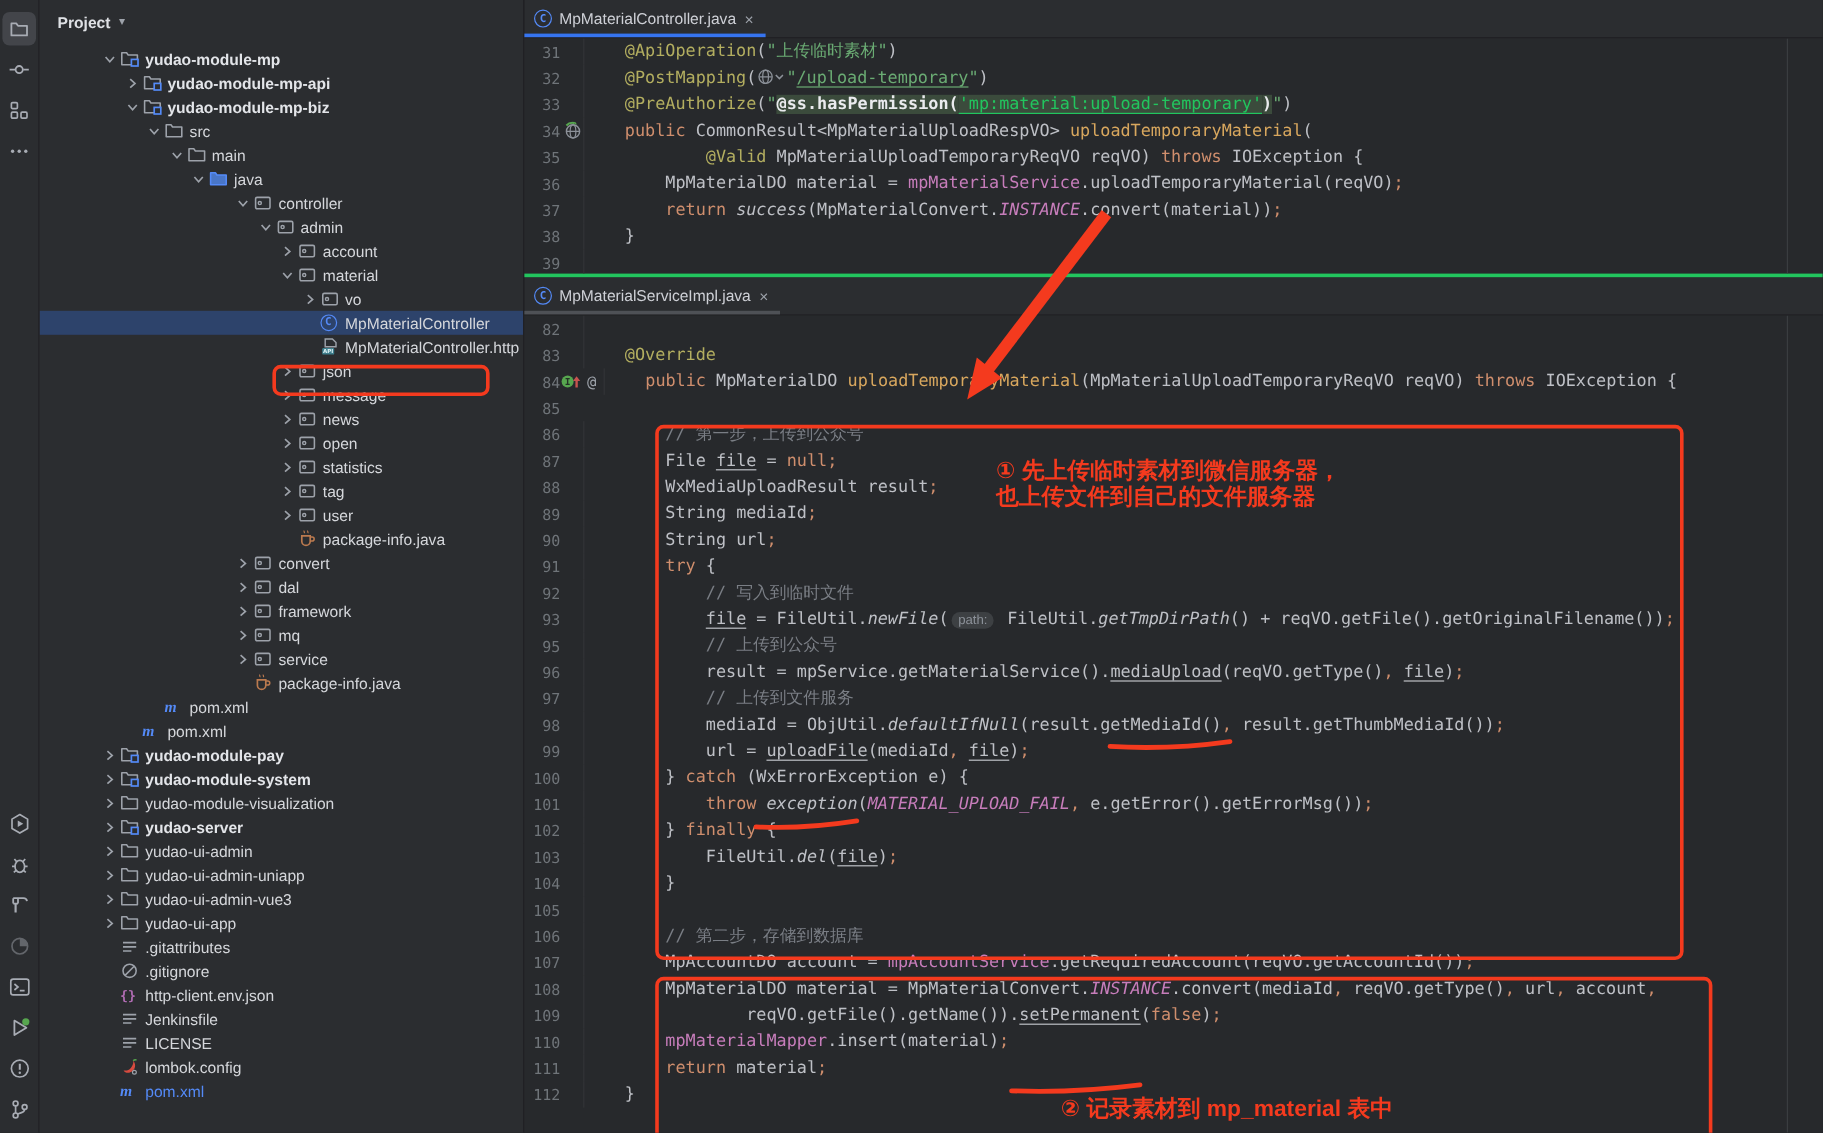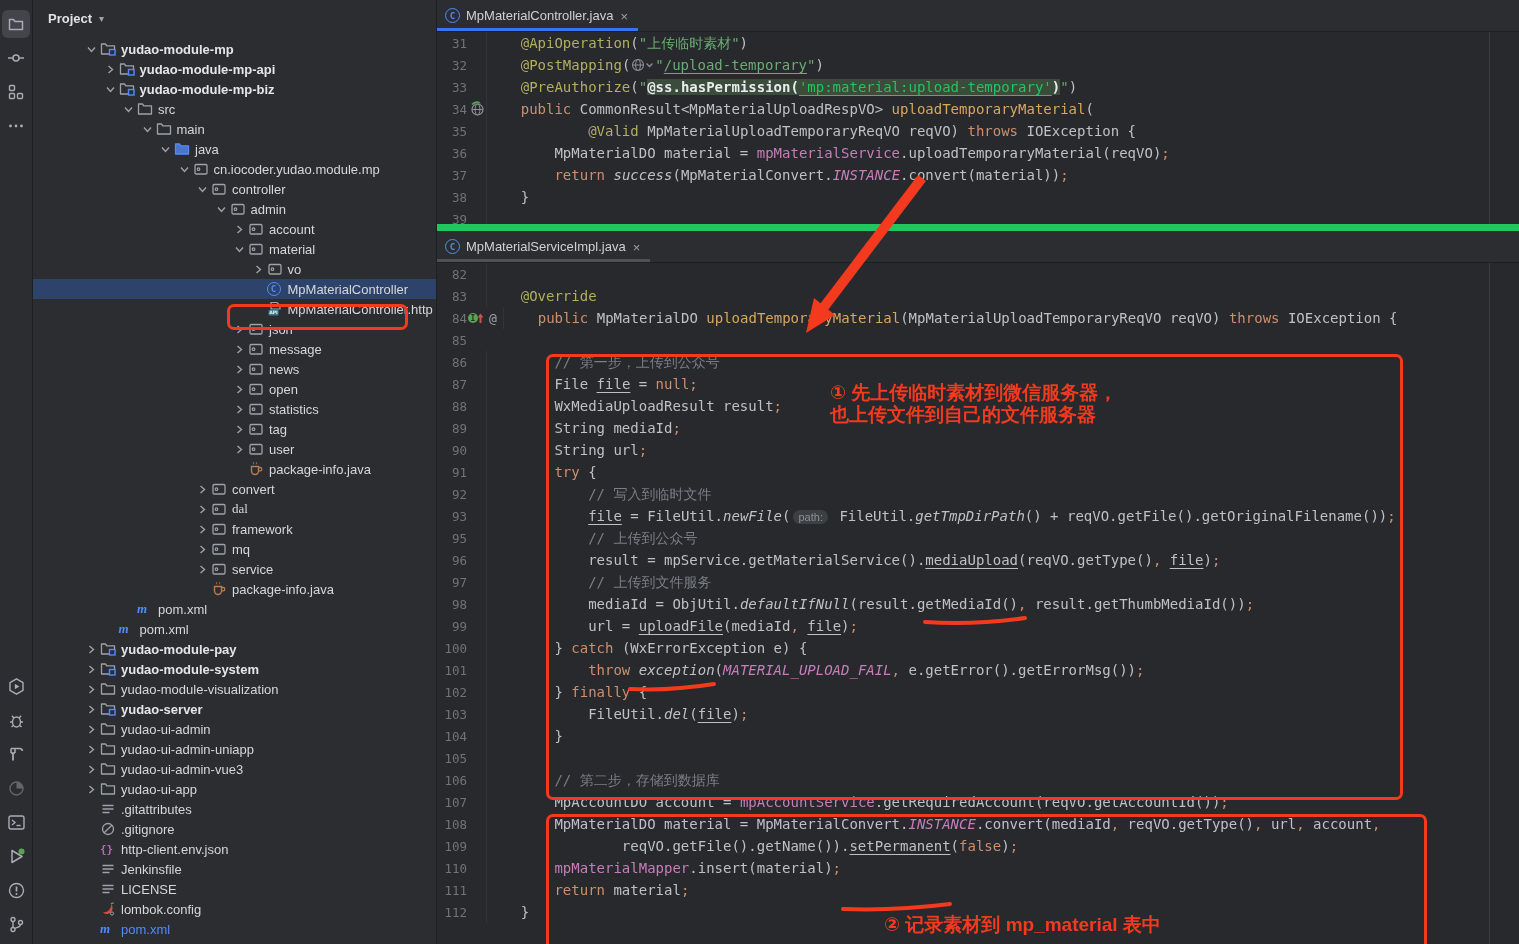--- a/index.html
+++ b/index.html
@@ -41,21 +41,21 @@
   .tab .tname { margin:0 7px 0 6px; }
   .tab .tclose { color:#9DA2AA; font-size:13px; padding-top:1px; }
   .tab .tind { position:absolute; left:0; right:0; bottom:0; height:3px; }
   .tab.focused .tind { background:#3674F0; }
   .tab.unfocused .tind { background:#4E5156; }
   .cls-icon { width:15px; height:15px; border:1.6px solid #548AF7; border-radius:50%;
     color:#548AF7; font-size:9px; font-weight:bold; display:flex; align-items:center;
     justify-content:center; font-family:"DejaVu Sans Mono",monospace; flex:none; }
 
   .editor { position:relative; background:#27292C; overflow:hidden; }
-  .editor.top { height:199px; border-bottom:7px solid #22c55e; }
+  .editor.top { height:199px; border-bottom:3px solid #22c55e; }
   .editor.bottom { flex:1; }
   .guide { position:absolute; top:0; bottom:0; left:1052px; width:1px; background:#3A3D40; }
   .cline { height:22px; display:flex; align-items:center; white-space:pre;
     font-family:"DejaVu Sans Mono","Liberation Mono",monospace; font-size:14px; }
   .lnum { width:30px; flex:none; text-align:right; color:#6F7479; font-size:12.5px;
     font-family:"DejaVu Sans Mono",monospace; }
   .gico { width:19px; flex:none; display:flex; align-items:center; justify-content:center;
     position:relative; height:22px; }
   .ltext { color:#BEC0C6; border-left:1px solid #323437; height:22px; line-height:22px;
     padding-left:0; }
@@ -280,34 +280,20 @@
               <path d="M1 2.5l3.5 4 3.5-4" fill="none" stroke="#9DA2AA" stroke-width="1.4"></path>
             </svg>
           </span>
           <span class="ticon">
             <svg width="16" height="16" viewBox="0 0 16 16">
               <path d="M1.5 3h4l1.3 1.8h7.7V13h-13z" fill="#4976C8" stroke="#548AF7" stroke-width="1.3" stroke-linejoin="round"></path>
             </svg>
           </span>
           <span class="tlabel">java</span>
         </div>
-        <div class="trow" style="padding-left: 142.5px;">
-          <span class="chev">
-            <svg width="9" height="9" viewBox="0 0 9 9">
-              <path d="M1 2.5l3.5 4 3.5-4" fill="none" stroke="#9DA2AA" stroke-width="1.4"></path>
-            </svg>
-          </span>
-          <span class="ticon">
-            <svg width="16" height="16" viewBox="0 0 16 16">
-              <rect x="2" y="3.5" width="12" height="9.5" rx="1.2" fill="none" stroke="#9DA2AA" stroke-width="1.3"></rect>
-              <circle cx="5.5" cy="8.2" r="1.3" fill="none" stroke="#9DA2AA" stroke-width="1.2"></circle>
-            </svg>
-          </span>
-          <span class="tlabel">cn.iocoder.yudao.module.mp</span>
-        </div>
         <div class="trow" style="padding-left: 161px;">
           <span class="chev">
             <svg width="9" height="9" viewBox="0 0 9 9">
               <path d="M1 2.5l3.5 4 3.5-4" fill="none" stroke="#9DA2AA" stroke-width="1.4"></path>
             </svg>
           </span>
           <span class="ticon">
             <svg width="16" height="16" viewBox="0 0 16 16">
               <rect x="2" y="3.5" width="12" height="9.5" rx="1.2" fill="none" stroke="#9DA2AA" stroke-width="1.3"></rect>
               <circle cx="5.5" cy="8.2" r="1.3" fill="none" stroke="#9DA2AA" stroke-width="1.2"></circle>
@@ -505,21 +491,21 @@
             </svg>
           </span>
           <span class="ticon">
             <svg width="16" height="16" viewBox="0 0 16 16">
               <rect x="2" y="3.5" width="12" height="9.5" rx="1.2" fill="none" stroke="#9DA2AA" stroke-width="1.3"></rect>
               <circle cx="5.5" cy="8.2" r="1.3" fill="none" stroke="#9DA2AA" stroke-width="1.2"></circle>
             </svg>
           </span>
           <span class="tlabel">convert</span>
         </div>
-        <div class="trow" style="padding-left: 161px; font-family: Liberation Serif, serif;">
+        <div class="trow" style="padding-left: 161px;">
           <span class="chev">
             <svg width="9" height="9" viewBox="0 0 9 9">
               <path d="M2.5 1l4 3.5-4 3.5" fill="none" stroke="#9DA2AA" stroke-width="1.4"></path>
             </svg>
           </span>
           <span class="ticon">
             <svg width="16" height="16" viewBox="0 0 16 16">
               <rect x="2" y="3.5" width="12" height="9.5" rx="1.2" fill="none" stroke="#9DA2AA" stroke-width="1.3"></rect>
               <circle cx="5.5" cy="8.2" r="1.3" fill="none" stroke="#9DA2AA" stroke-width="1.2"></circle>
             </svg>

